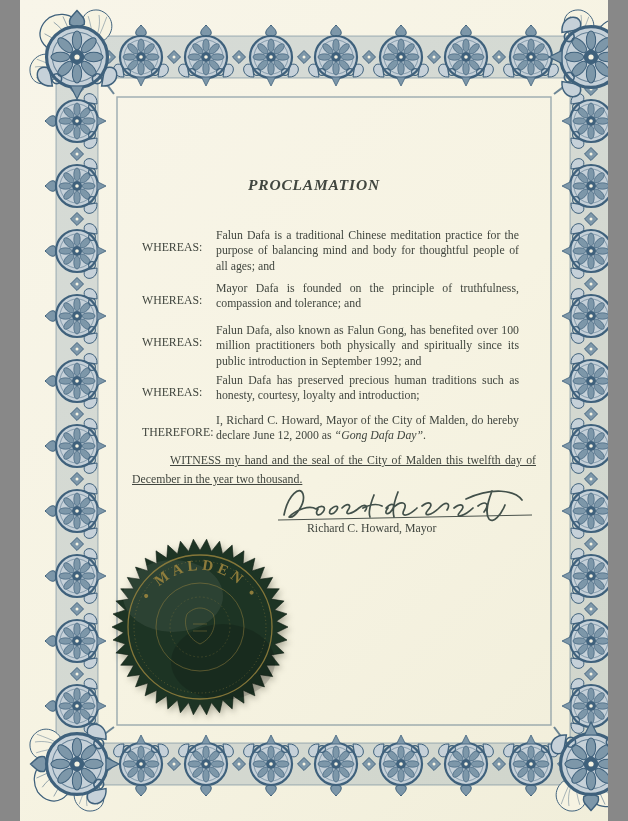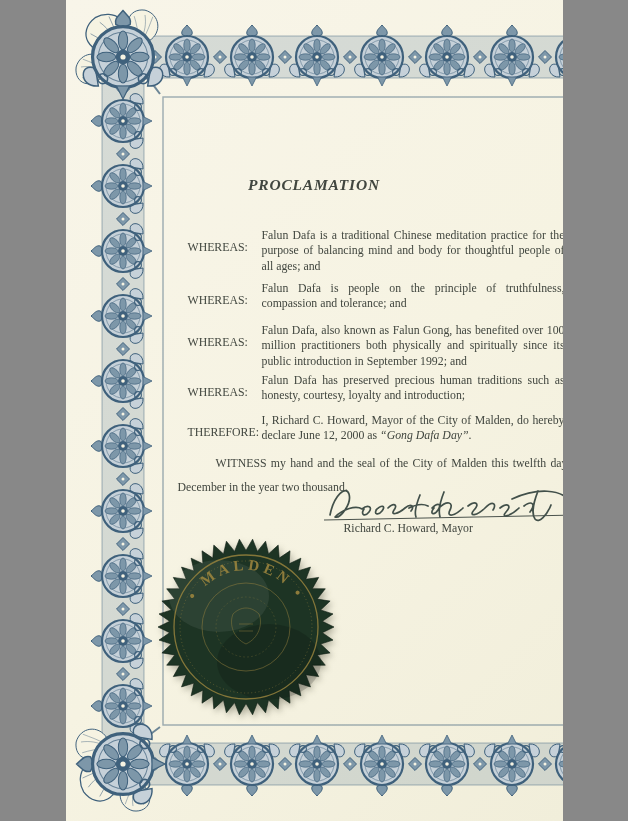--- a/index.html
+++ b/index.html
@@ -1,18 +1,18 @@
 <!DOCTYPE html>
 <html style="--paper: #f6f3e2; --border-dark: #3f617c; --border-mid: #7d97a9; --border-light: #c6d1d9; --ink: #41463f; --seal-green: #1d3424; --seal-gold: #97823d;"><head>
 <meta charset="utf-8">
 <style>
   html,body{margin:0;padding:0;background:#888;}
   .page{
     position:relative;
-    width:497px;height:821px;
+    width:588px;height:821px;
     margin:0 auto;
     background:linear-gradient(135deg,#f8f5e9 0%,#f6f3e2 55%,#f1eeda 100%);
     overflow:hidden;
     font-family:"Liberation Serif","DejaVu Serif",serif;
     color:var(--ink,#41463f);
   }
   svg text{font-family:"Liberation Serif","DejaVu Serif",serif;}
   .border-svg{position:absolute;left:0;top:0;}
   
   .s-dark{stroke:var(--border-dark);}
@@ -27,26 +27,26 @@
   .title{
     position:absolute;left:0;right:0;top:176px;
     text-align:center;font-size:15.5px;font-weight:bold;font-style:italic;
     letter-spacing:.8px;
   }
   .row{position:absolute;left:122px;width:392px;font-size:11.8px;line-height:15.3px;}
   .row .lbl{position:absolute;left:0;top:12px;}
   .row .txt{position:absolute;left:74px;top:0;width:303px;text-align:justify;}
   .witness{
     position:absolute;left:112px;top:451px;width:404px;
-    font-size:11.8px;line-height:24px;text-indent:38px;text-align:justify;
+    font-size:11.8px;line-height:19px;text-indent:38px;text-align:justify;text-decoration:underline;
   }
   .sig-svg{position:absolute;left:250px;top:479px;}
   .sig-script{fill:none;stroke:#42504a;stroke-width:1.7;stroke-linecap:round;stroke-linejoin:round;}
   .sig-rule{stroke:#4a524c;stroke-width:1;}
-  .typed-name{position:absolute;left:278px;top:521px;font-size:11.8px;}
+  .typed-name{position:absolute;left:287px;top:521px;font-size:11.8px;}
   .seal-svg{position:absolute;left:91px;top:538px;filter:drop-shadow(2px 3px 3px rgba(40,40,20,.35));}
   .seal-burst{fill:var(--seal-green);stroke:#0e1c12;stroke-width:.6;}
   .s-gold{stroke:var(--seal-gold);}
   .seal-text{fill:var(--seal-gold);font-size:15px;letter-spacing:4px;font-weight:bold;opacity:.92;}
 </style>
 </head>
 <body>
 
 <div class="page">
 
@@ -178,21 +178,21 @@
   </svg>
 
   <div class="title">PROCLAMATION</div>
 
   <div class="row" style="top:228px">
     <span class="lbl">WHEREAS:</span>
     <span class="txt">Falun Dafa is a traditional Chinese meditation practice for the purpose of balancing mind and body for thoughtful people of all ages;  and</span>
   </div>
   <div class="row" style="top:281px">
     <span class="lbl">WHEREAS:</span>
-    <span class="txt">Falun Dafa is people on the principle of truthfulness, compassion and tolerance;  and</span>
+    <span class="txt">Mayor Dafa is founded on the principle of truthfulness, compassion and tolerance;  and</span>
   </div>
   <div class="row" style="top:323px">
     <span class="lbl">WHEREAS:</span>
     <span class="txt">Falun Dafa, also known as Falun Gong, has benefited over 100 million practitioners both physically and spiritually since its public introduction in September 1992;  and</span>
   </div>
   <div class="row" style="top:373px">
     <span class="lbl">WHEREAS:</span>
     <span class="txt">Falun Dafa has preserved precious human traditions such as honesty, courtesy, loyalty and introduction;</span>
   </div>
   <div class="row" style="top:413px">

